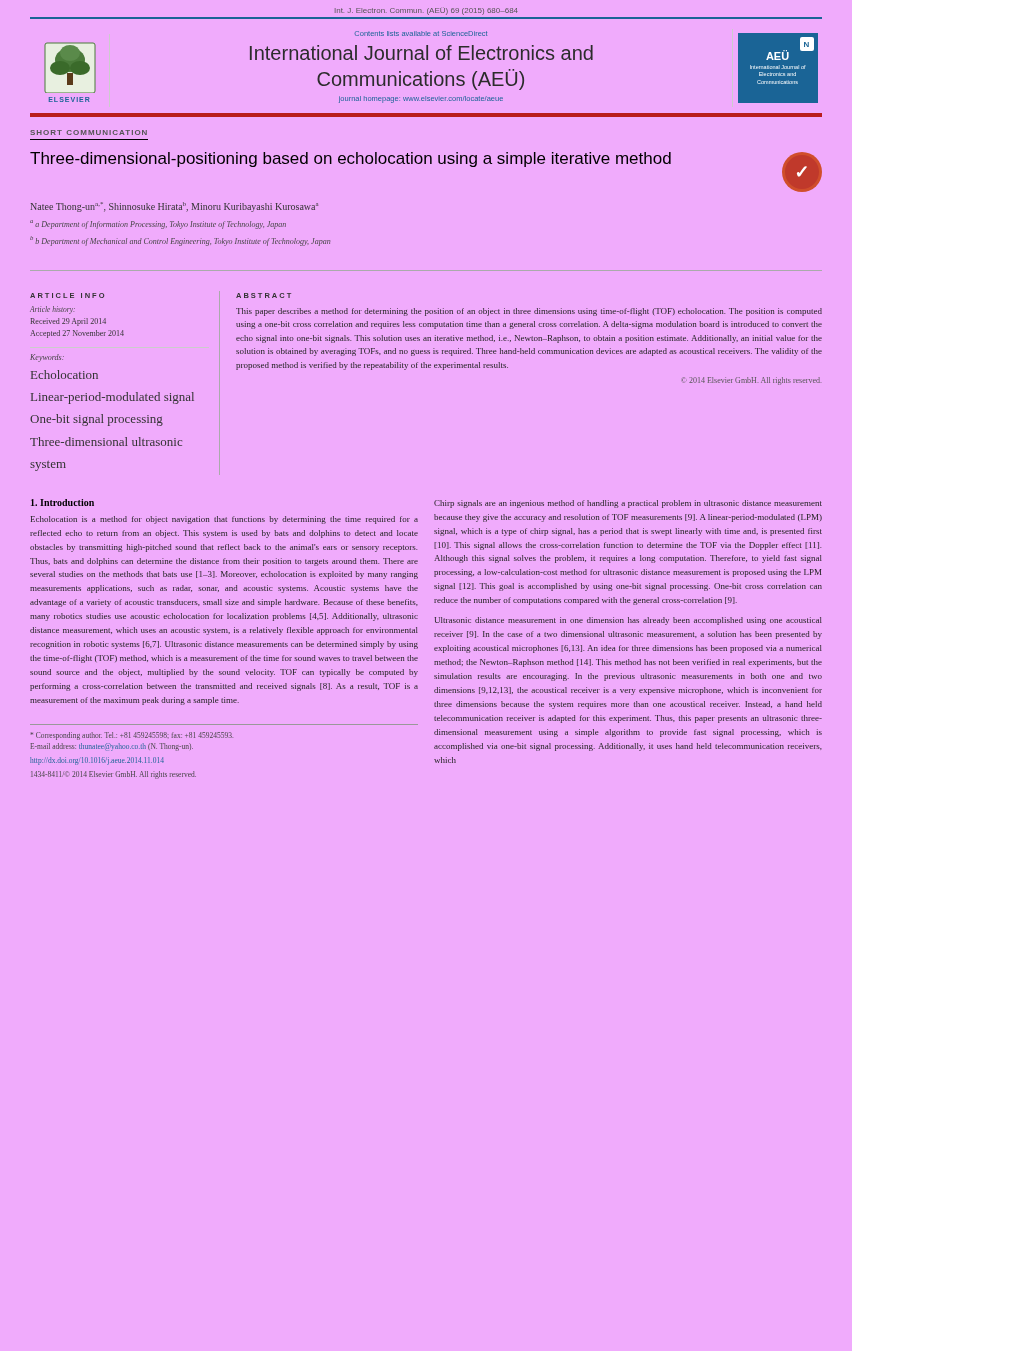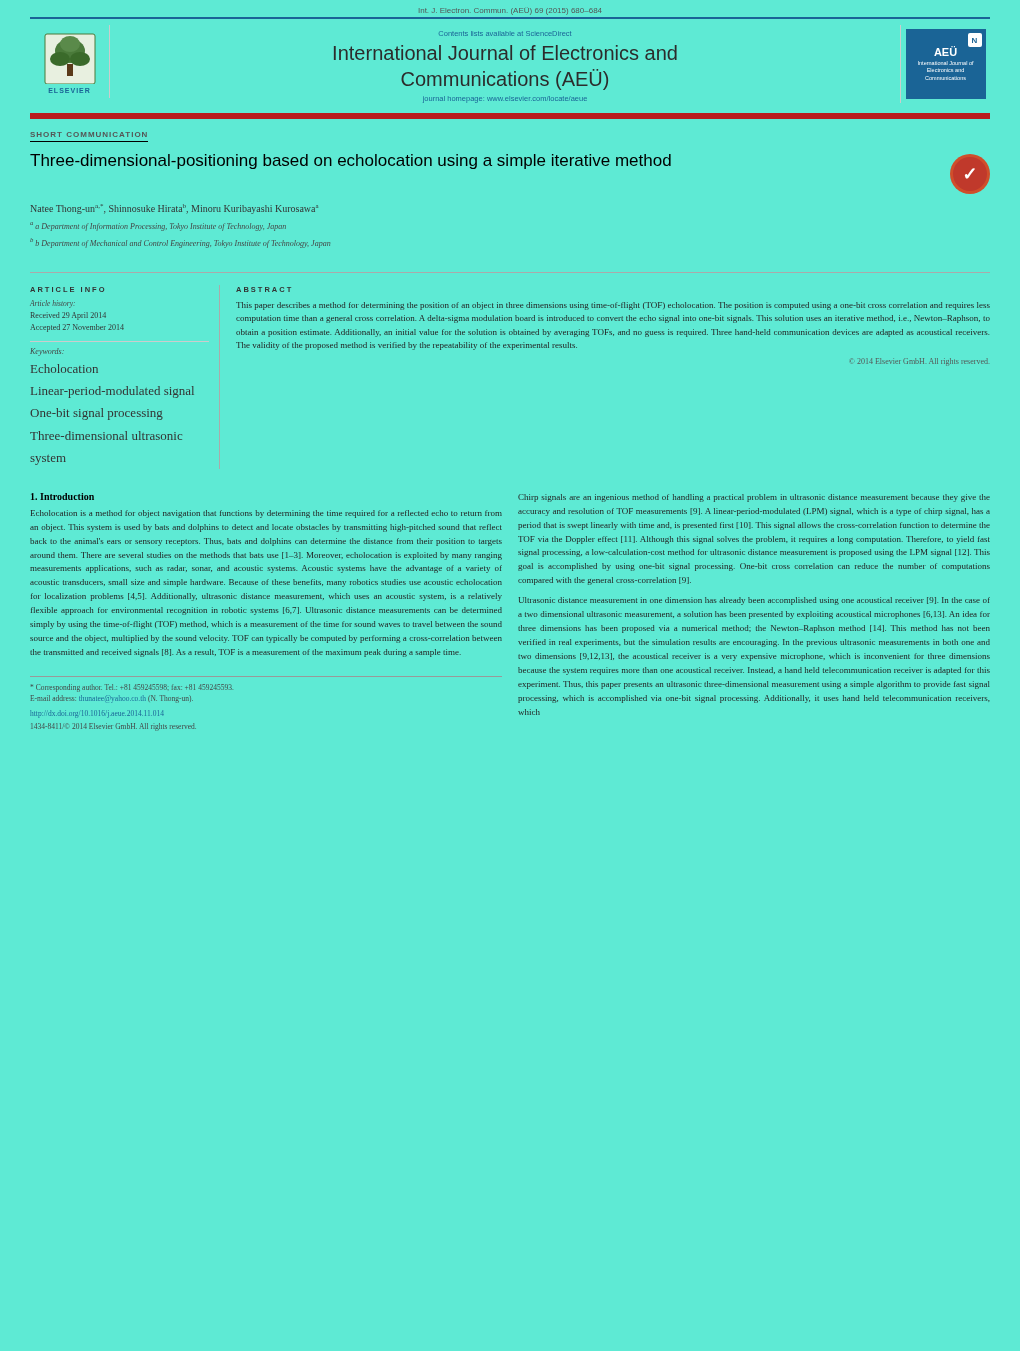--- a/index.html
+++ b/index.html
@@ -6,41 +6,41 @@
     body {
       background: #fff;
       font-family: 'Times New Roman', Times, serif;
       font-size: 9.5px;
       color: #000;
       width: 1020px;
       min-height: 1351px;
     }
 
     .page-wrapper {
-      width: 1020px;
+      width: 852px;
       min-height: 1351px;
-      background: #5eead4;
+      background: #f0abfc;
       padding: 0;
     }
 
     
     .top-bar {
       text-align: center;
       font-size: 8px;
       color: #555;
       padding: 6px 0 2px;
       font-family: Arial, sans-serif;
     }
 
     
     .journal-header {
       display: flex;
-      align-items: flex-start;
+      align-items: flex-end;
       border-top: 2px solid #1a6496;
-      border-bottom: 6px solid #b91c1c;
+      border-bottom: 4px solid #b91c1c;
       margin: 0 30px;
       padding: 6px 0;
     }
 
     .elsevier-logo {
       width: 80px;
       display: flex;
       flex-direction: column;
       align-items: center;
       justify-content: center;
@@ -178,21 +178,21 @@
     }
 
     .affiliations p { margin-bottom: 2px; }
 
     
     .two-col {
       display: flex;
       gap: 16px;
       margin-top: 22px;
       border-top: 1px solid #aaa;
-      padding-top: 12px;
+      padding-top: 20px;
     }
 
     .left-col {
       width: 190px;
       flex-shrink: 0;
       border-right: 1px solid #aaa;
       padding-right: 10px;
     }
 
     .right-col {

